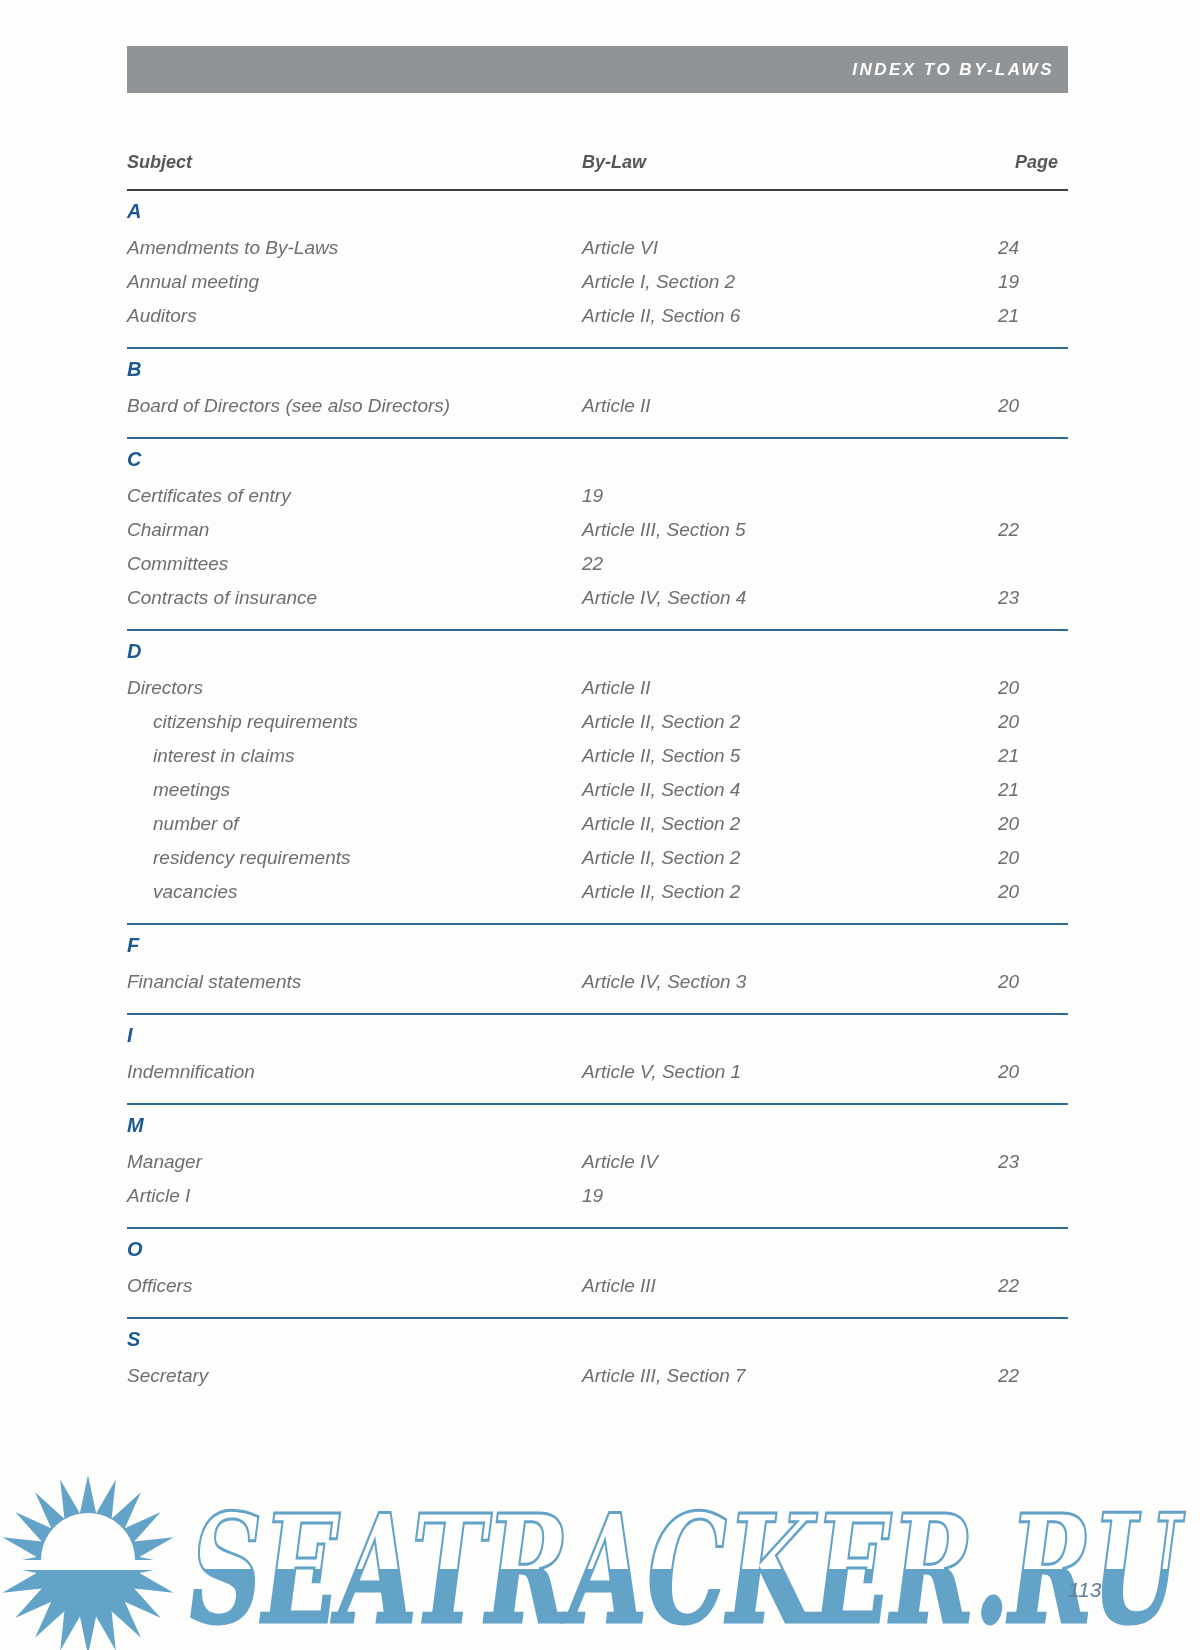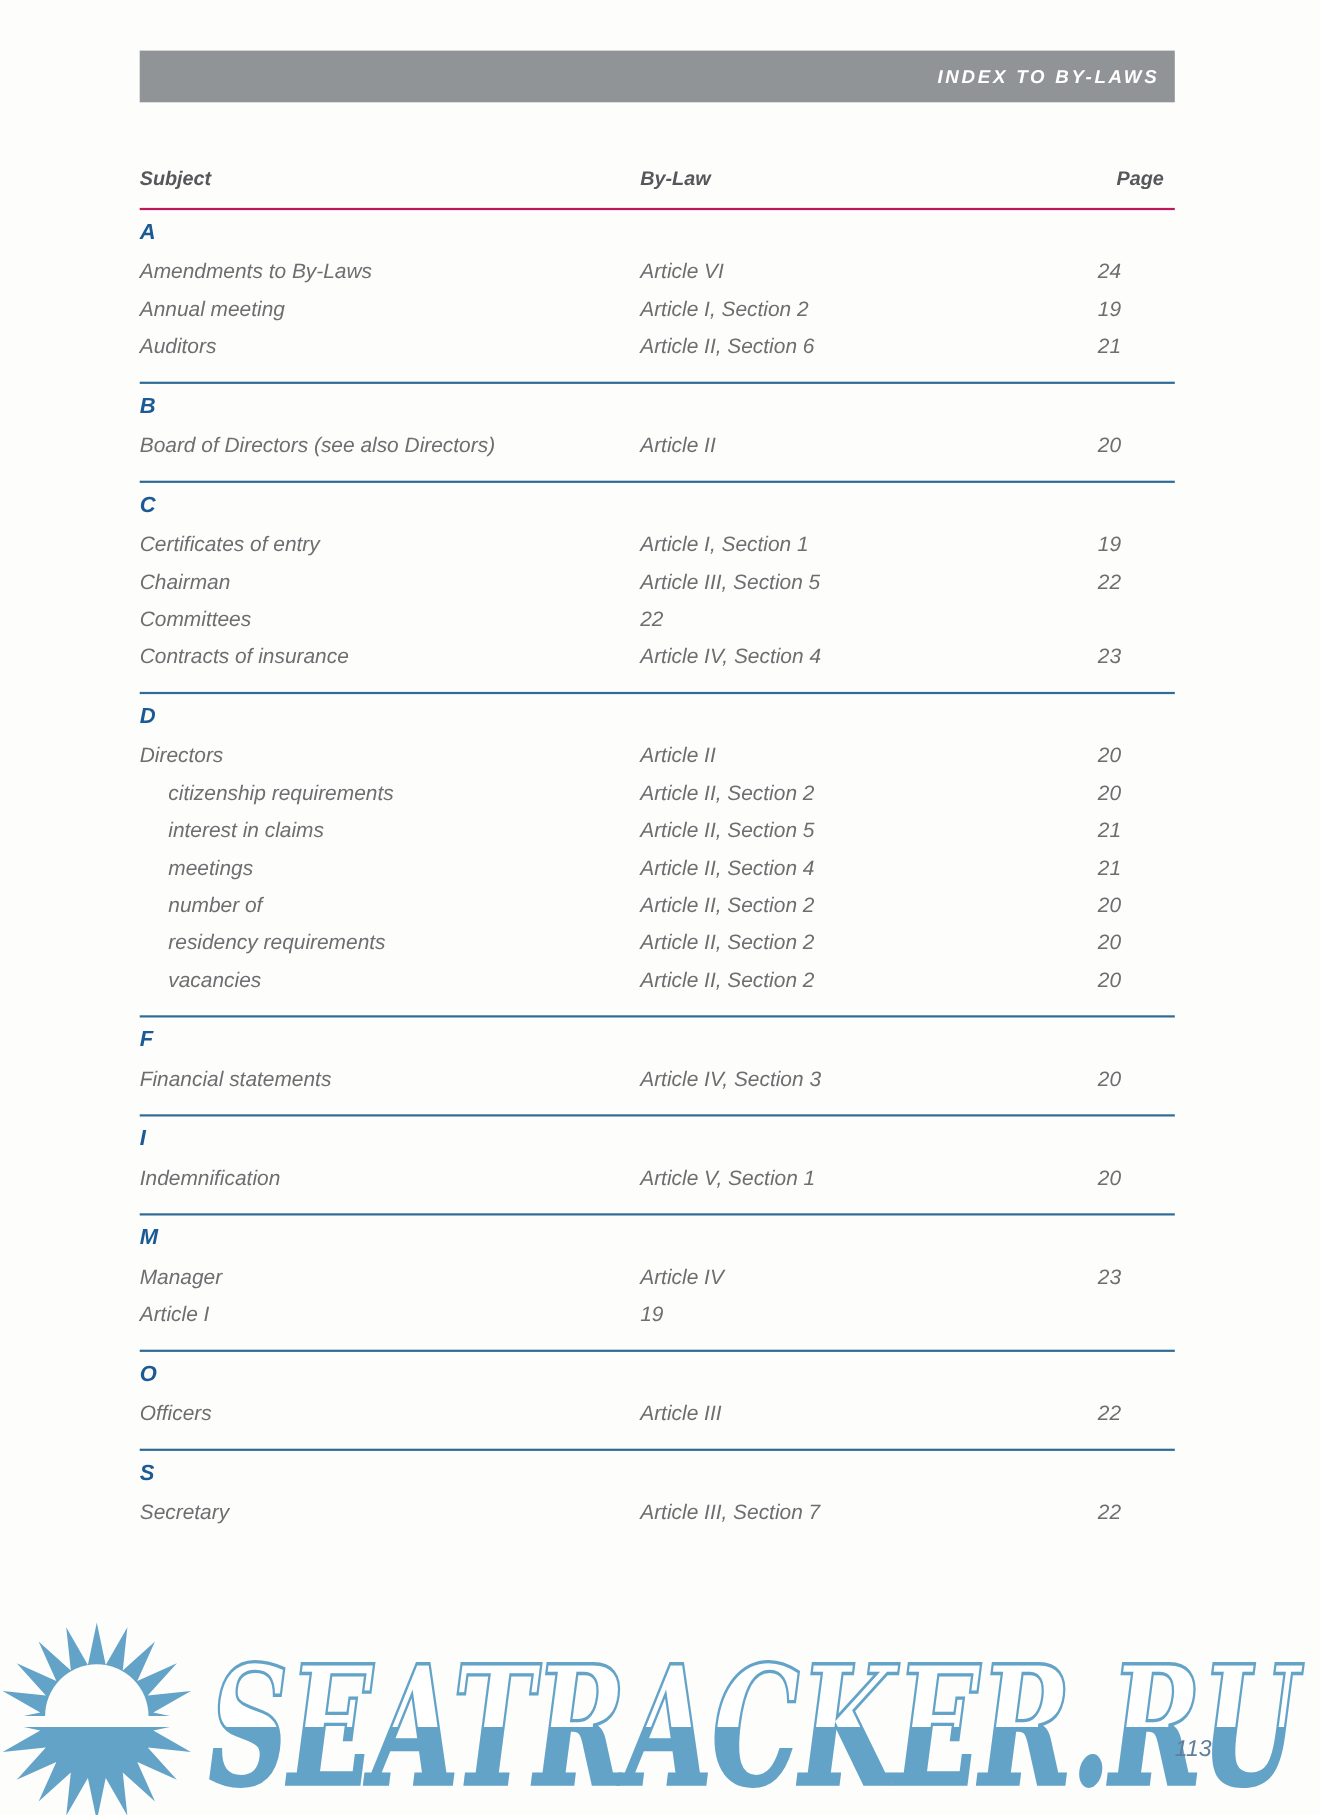--- a/index.html
+++ b/index.html
@@ -31,21 +31,21 @@
     color:#ffffff;
     font-size:17px;
     font-weight:bold;
     letter-spacing:2.5px;
   }
   .col-headers {
     display:grid;
     grid-template-columns:455px 1fr 70px;
     margin-top:59px;
     padding-bottom:16px;
-    border-bottom:2px solid #be185d;
+    border-bottom:2px solid #404040;
     color:#56575b;
     font-size:18px;
     font-weight:bold;
   }
   .col-headers .col-page { text-align:right; padding-right:10px; }
   .idx-section {
     padding:8px 0 14px 0;
     border-bottom:2px solid #2f6b96;
   }
   .idx-section:last-child { border-bottom:none; }
@@ -131,21 +131,20 @@
     <div class="pagenum">20</div>
   </div>
 </div>
   </section>
 
   <section class="idx-section">
     <div class="letter">C</div>
     <div class="rows">
   <div class="row">
     <div class="subject">Certificates of entry</div>
-    <div class="bylaw">Article I, Section 1</div>
     <div class="pagenum">19</div>
   </div>
 
   <div class="row">
     <div class="subject">Chairman</div>
     <div class="bylaw">Article III, Section 5</div>
     <div class="pagenum">22</div>
   </div>
 
   <div class="row">

